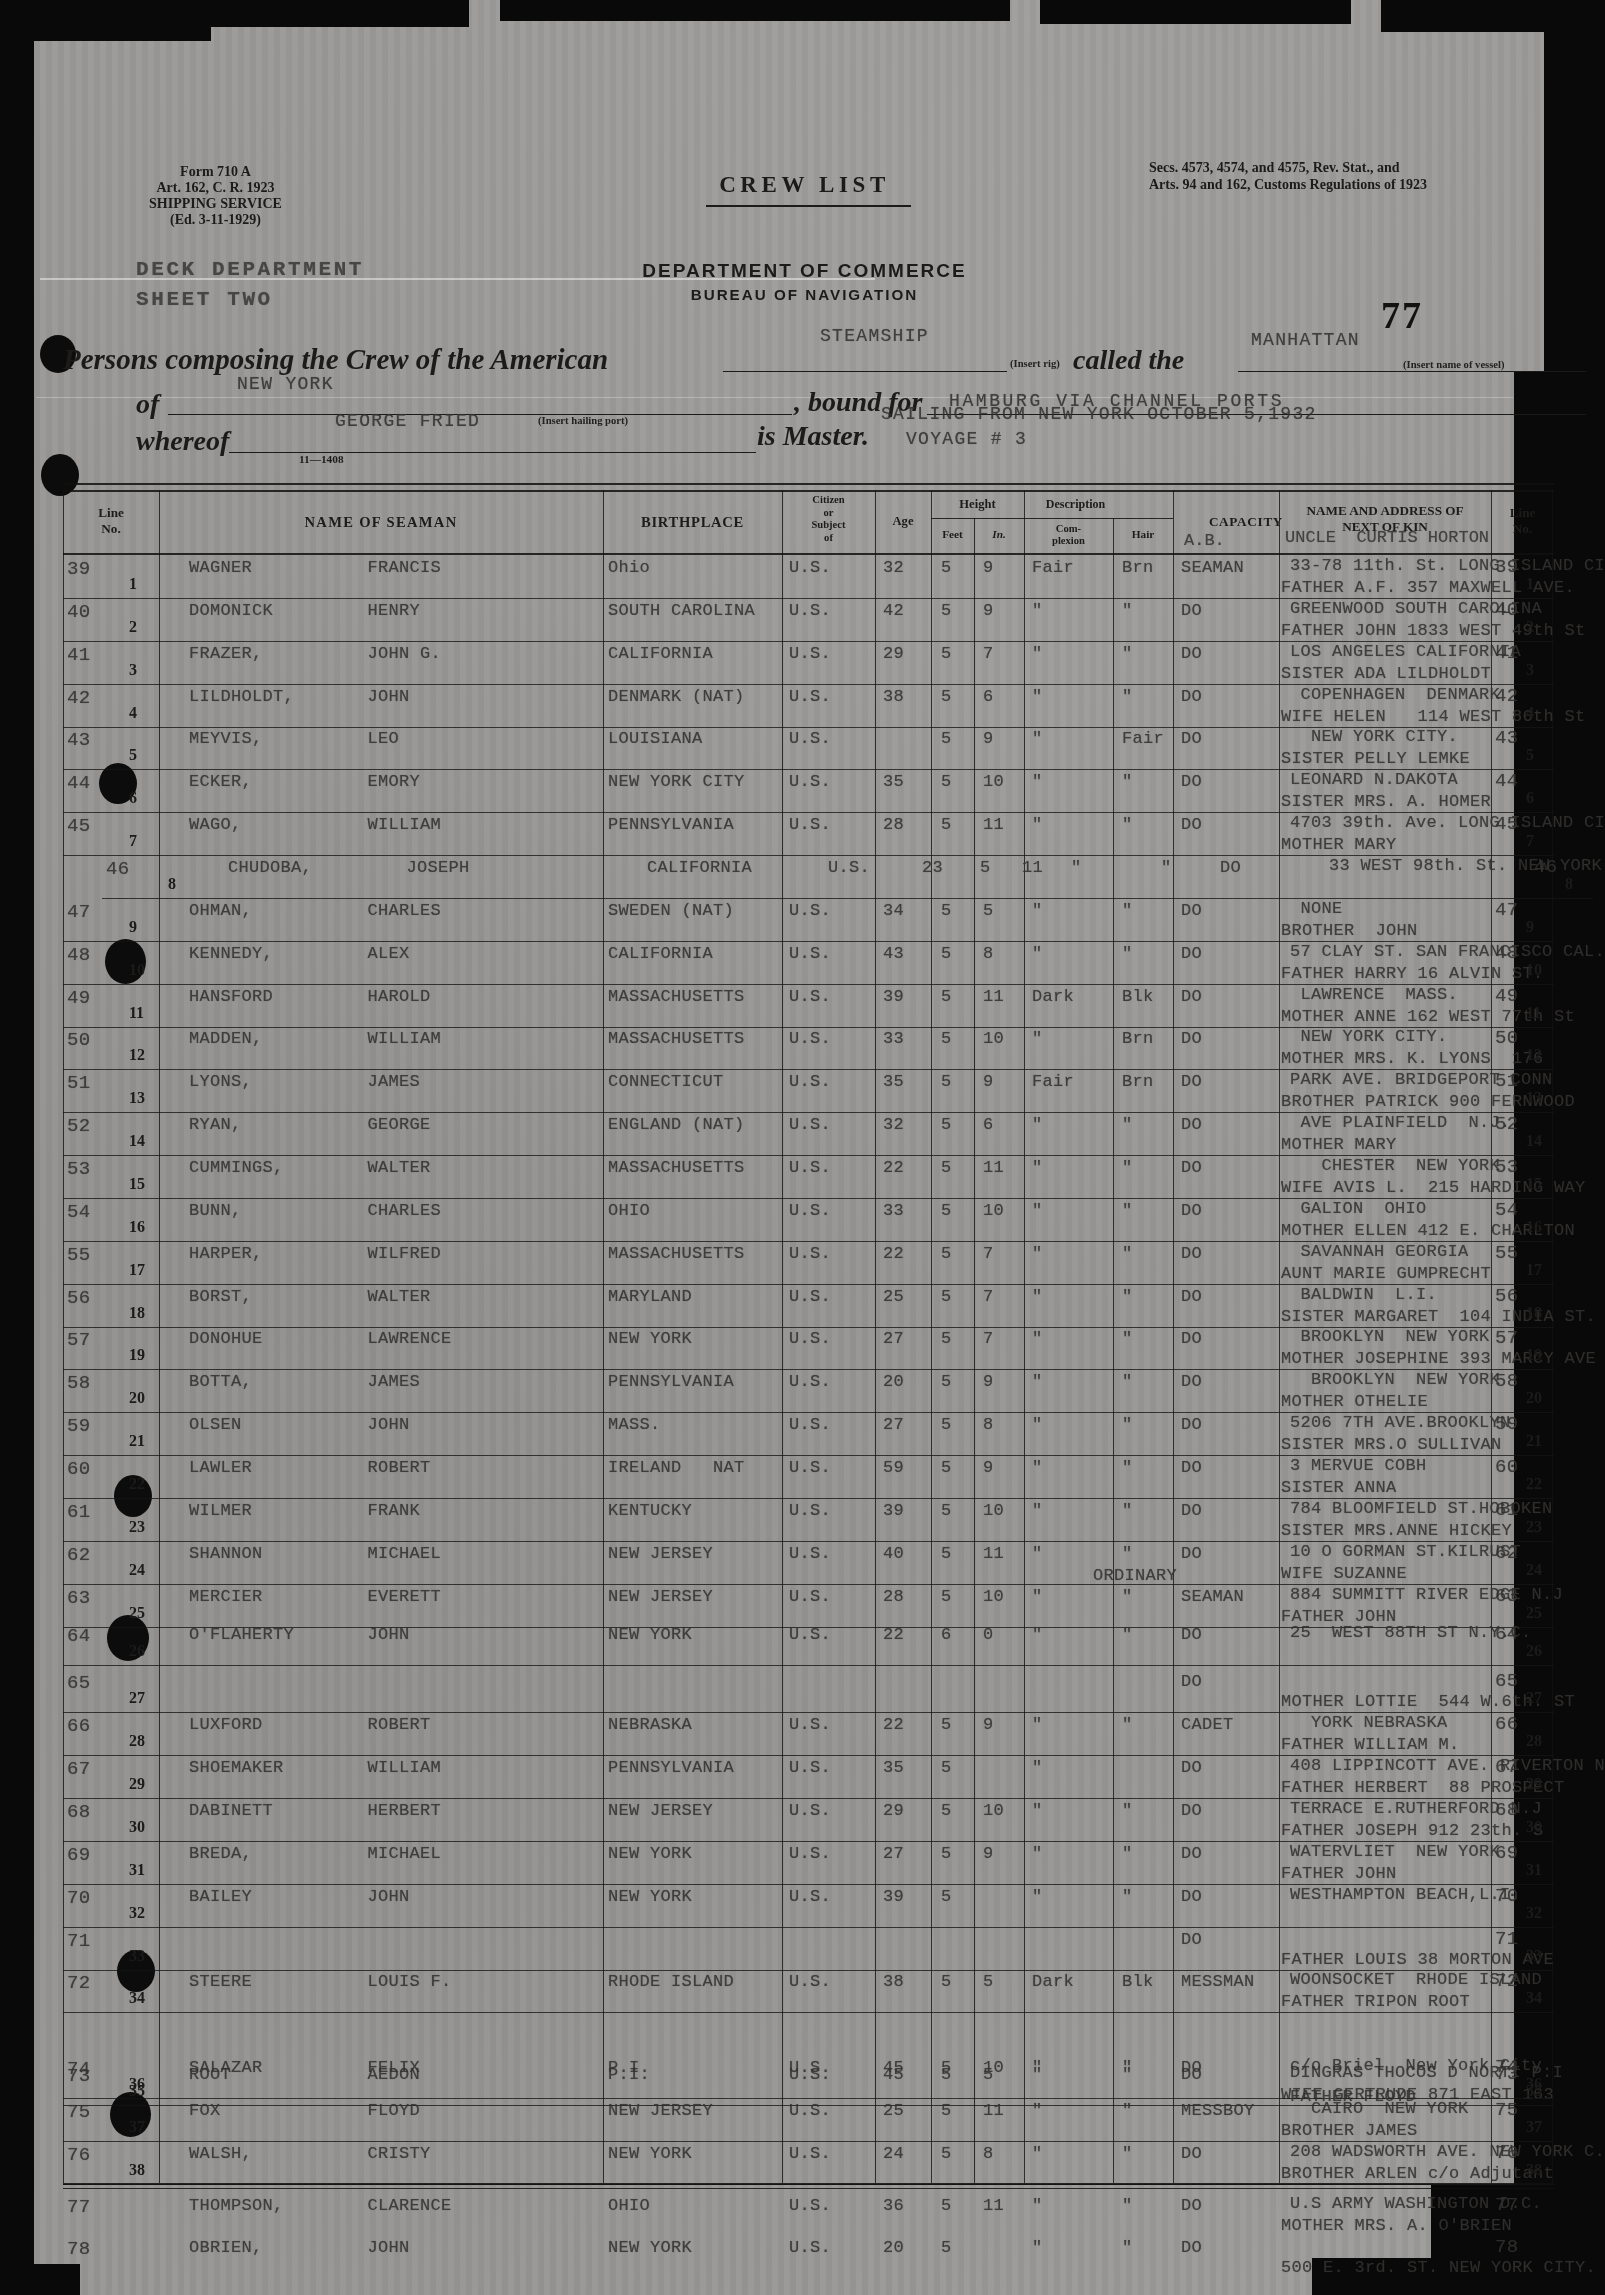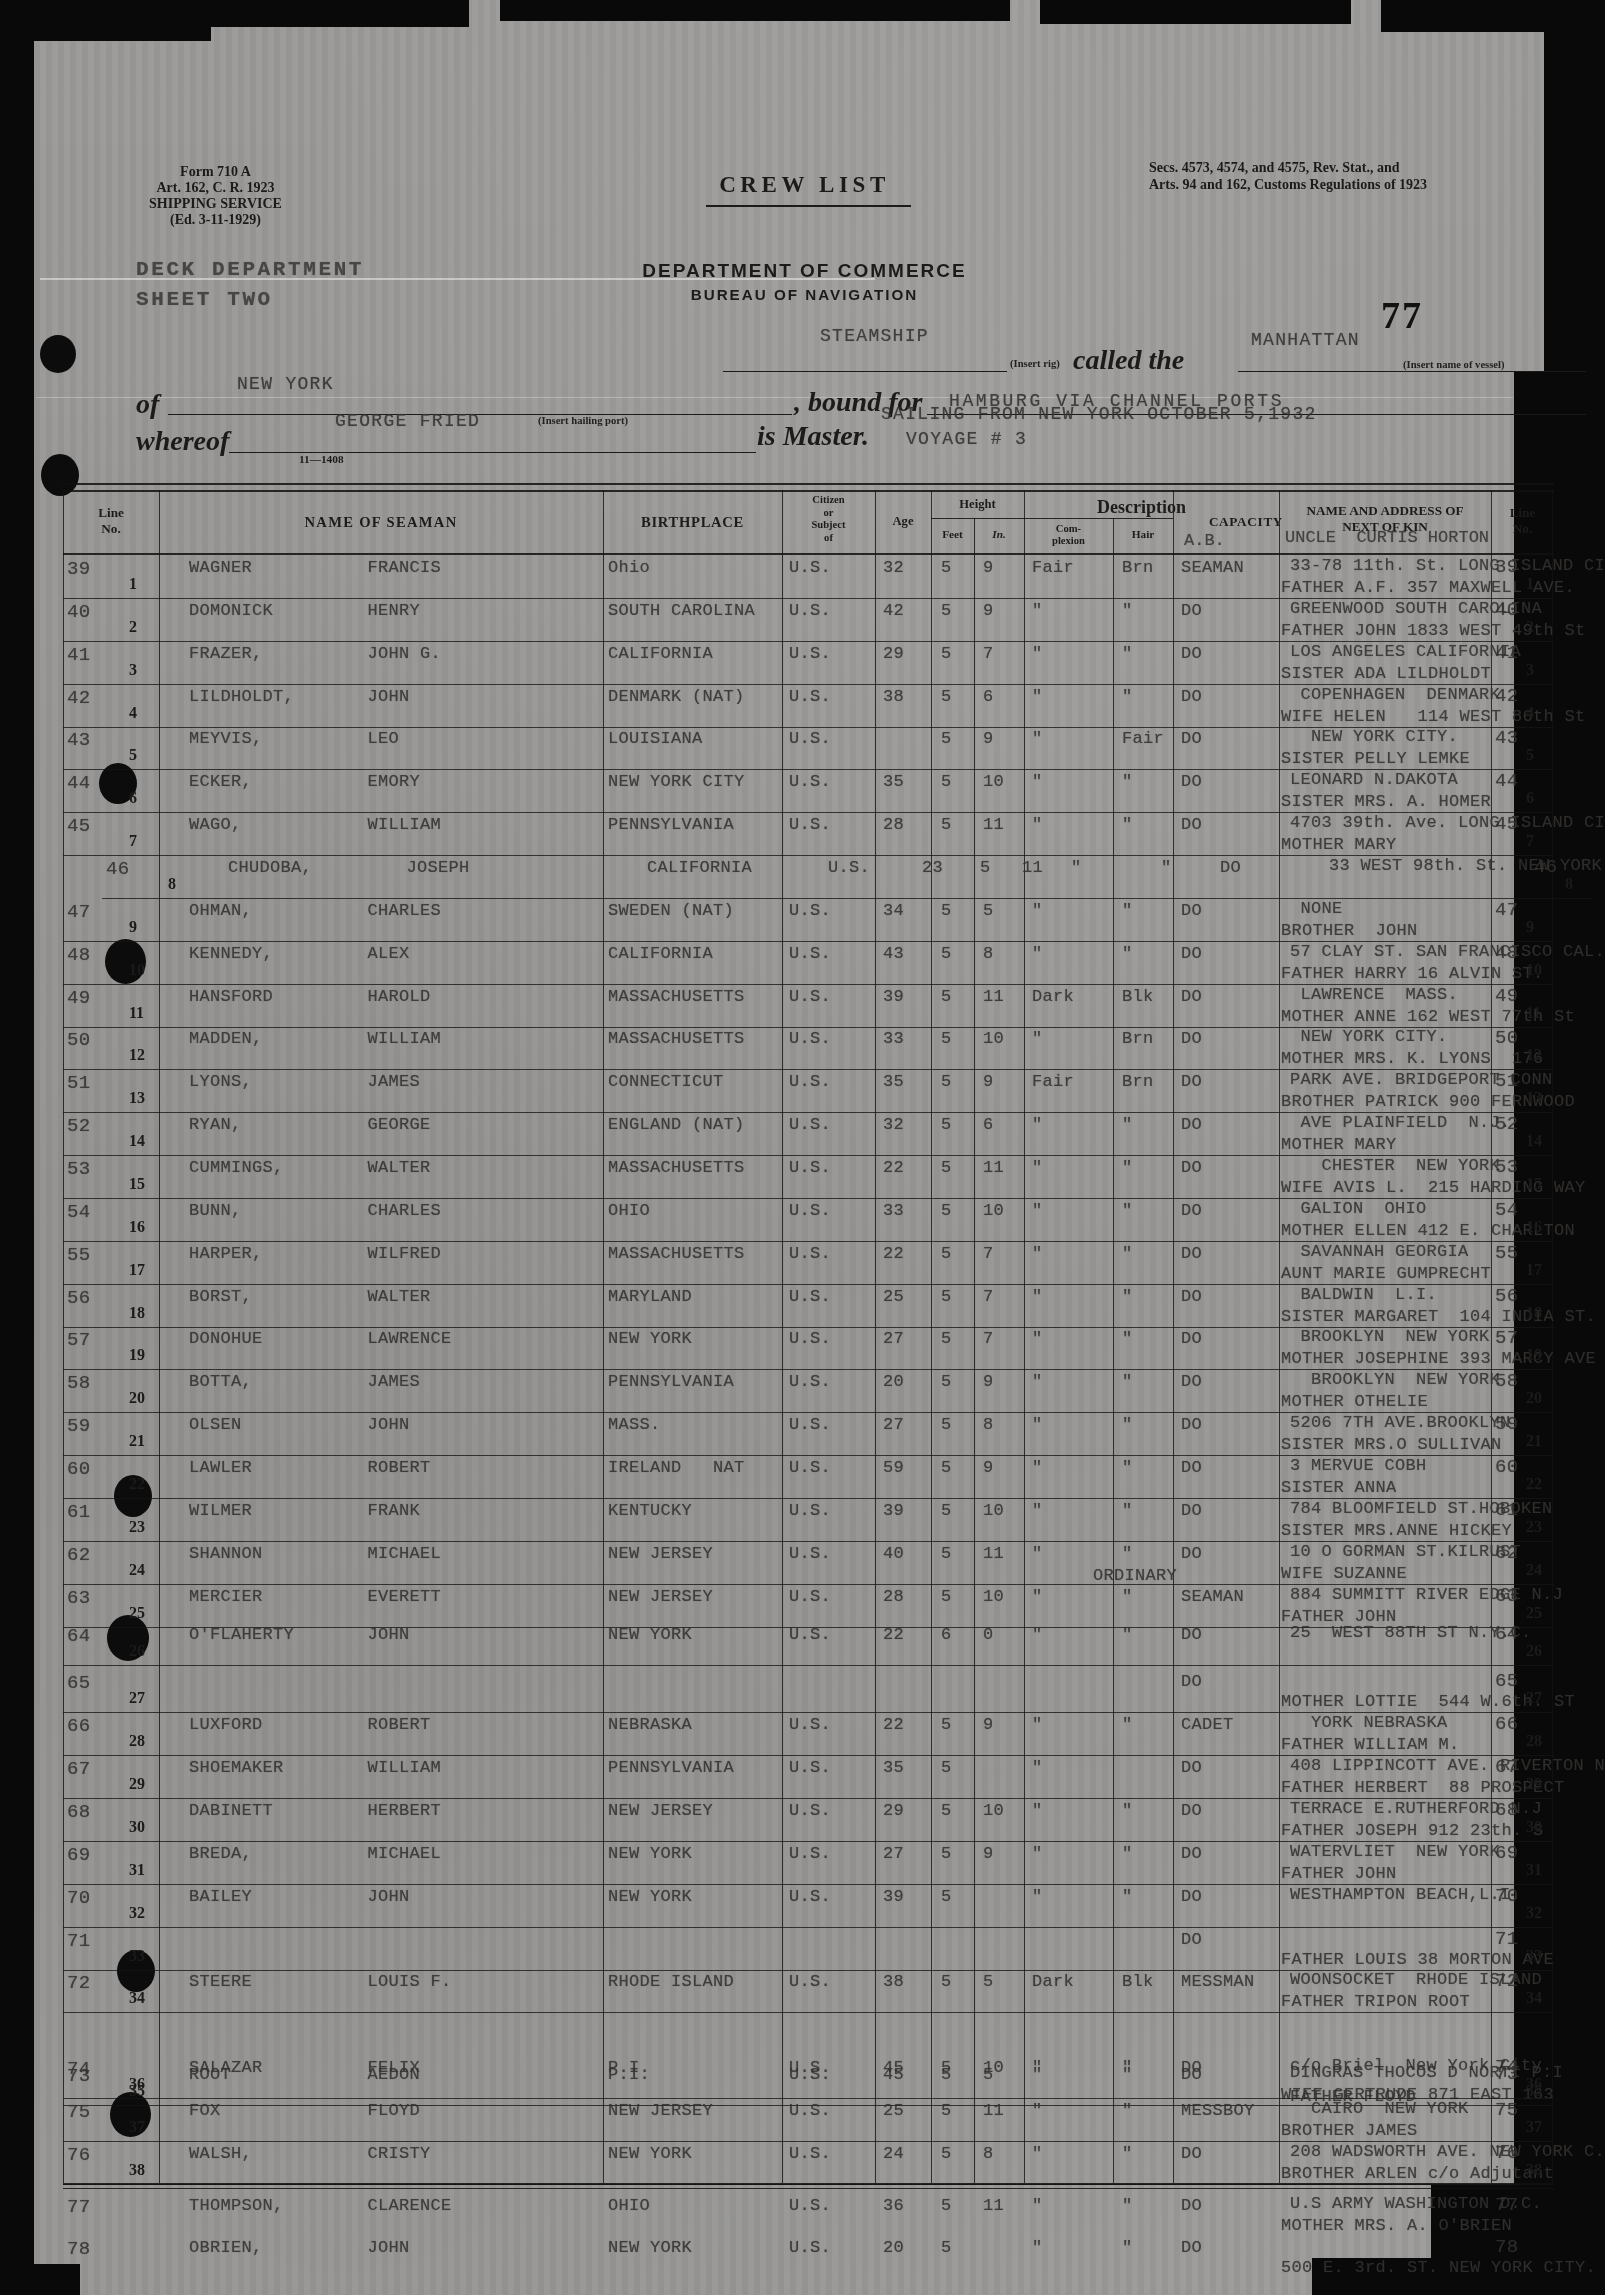--- a/index.html
+++ b/index.html
@@ -104,20 +104,21 @@
   <div class="p" id="dept">DEPARTMENT OF COMMERCE</div>
   <div class="p" id="bureau">BUREAU OF NAVIGATION</div>
   <div class="p" id="refs-right">
     <div>Secs. 4573, 4574, and 4575, Rev. Stat., and</div>
       <div>Arts. 94 and 162, Customs Regulations of 1923</div>
   </div>
   <div class="t stamp" style="left:136px;top:258px;">DECK DEPARTMENT</div>
   <div class="t stamp" style="left:136px;top:288px;">SHEET TWO</div>
   <div class="p" id="pageno">77</div>
 
+  <div class="it" style="left:63px;top:343px;font-size:29px;">Persons composing the Crew of the American</div>
   <div class="t td" style="left:820px;top:326px;">STEAMSHIP</div>
   <div class="ul" style="left:723px;top:371px;width:284px;"></div>
   <div class="cap-sm" style="left:1010px;top:358px;">(Insert rig)</div>
   <div class="it" style="left:1073px;top:344px;">called the</div>
   <div class="ul" style="left:1238px;top:371px;width:348px;"></div>
   <div class="t td" style="left:1251px;top:330px;">MANHATTAN</div>
   <div class="cap-sm" style="left:1403px;top:359px;">(Insert name of vessel)</div>
 
   <div class="it" style="left:136px;top:388px;">of</div>
   <div class="t td" style="left:237px;top:374px;">NEW YORK</div>
@@ -165,21 +166,21 @@
         <div>Citizen</div>
           <div>or</div>
         <div>Subject</div>
           <div>of</div>
       </div>
       <div class="hp" style="left:812px;top:24px;width:56px;font-size:12.6px;">Age</div>
       <div class="hp" style="left:868px;top:6.6px;width:93px;font-size:12.6px;">Height</div>
       <div class="hline" style="left:868px;top:28px;width:93px;height:1.3px;"></div>
       <div class="hp" style="left:868px;top:38px;width:43px;font-size:11.3px;">Feet</div>
       <div class="hp" style="left:911px;top:38px;width:50px;font-size:11.3px;font-style:italic;">In.</div>
-      <div class="hp" style="left:993px;top:6.6px;width:149px;font-size:18px;padding-left:11px;">Description</div>
+      <div class="hp" style="left:927px;top:6.6px;width:149px;font-size:12px;padding-left:11px;">Description</div>
       <div class="hline" style="left:961px;top:28px;width:149px;height:1.3px;"></div>
       <div class="hp" style="left:961px;top:33px;width:89px;font-size:10.6px;line-height:12px;">
         <div>Com-</div>
           <div>plexion</div>
       </div>
       <div class="hp" style="left:1050px;top:38px;width:60px;font-size:11.3px;">Hair</div>
       <div class="hp" style="left:1110px;top:24px;width:106px;font-size:13.2px;letter-spacing:0.7px;margin-left:20px;">CAPACITY</div>
       <div class="hp" style="left:1216px;top:13.2px;width:212px;font-size:13.2px;">
         <div>NAME AND ADDRESS OF</div>
           <div>NEXT OF KIN</div>

